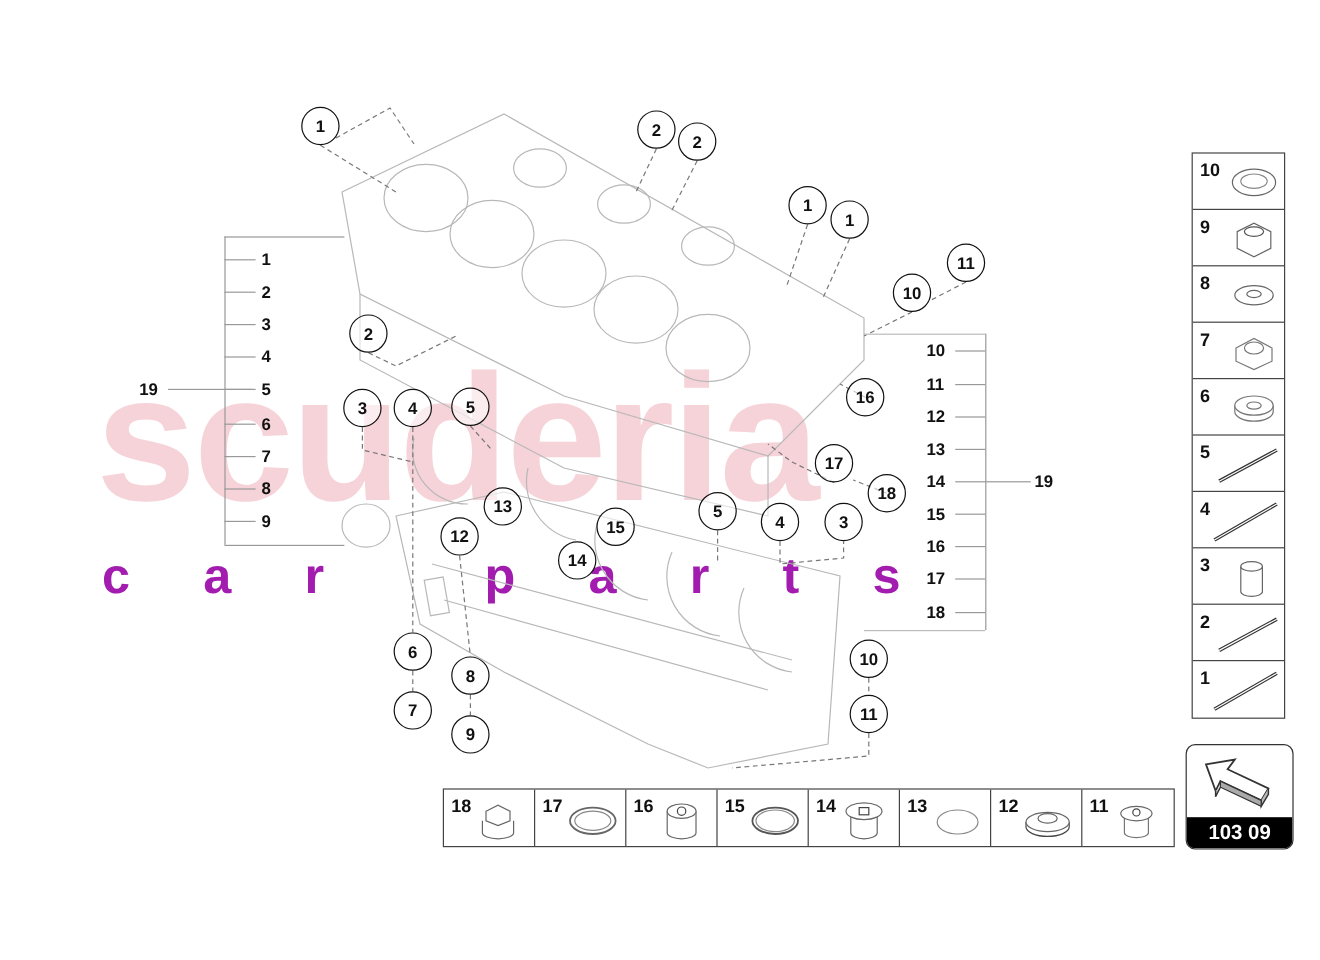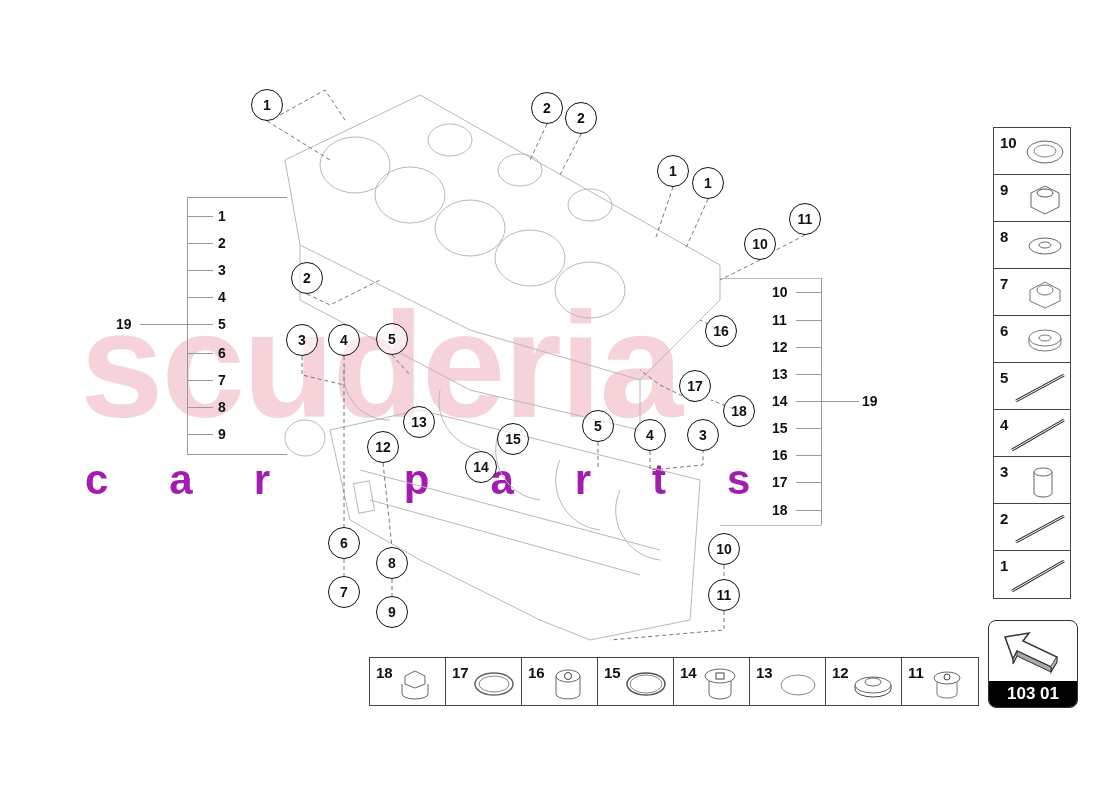--- a/index.html
+++ b/index.html
@@ -291,14 +291,14 @@
       </svg>
   </div>
 </div>
 
 <div class="nav-btn">
   <svg style="position:absolute;left:10px;top:6px" width="66" height="50">
     <path d="M6 10 L30 6 L24 14 L58 30 L52 40 L18 24 L14 32 Z" fill="#fff" stroke="#333" stroke-width="1.5"></path>
     <path d="M14 32 L14 37 L18 29 M52 40 L52 45 L58 35 L58 30" fill="#bbb" stroke="#333" stroke-width="1.2"></path>
     <path d="M18 24 L18 29 L52 45 L52 40 Z" fill="#aaa" stroke="#333" stroke-width="1"></path>
   </svg>
-  <div class="code">103 01</div>
+  <div class="code">103 09</div>
 </div>
 
 </body></html>

